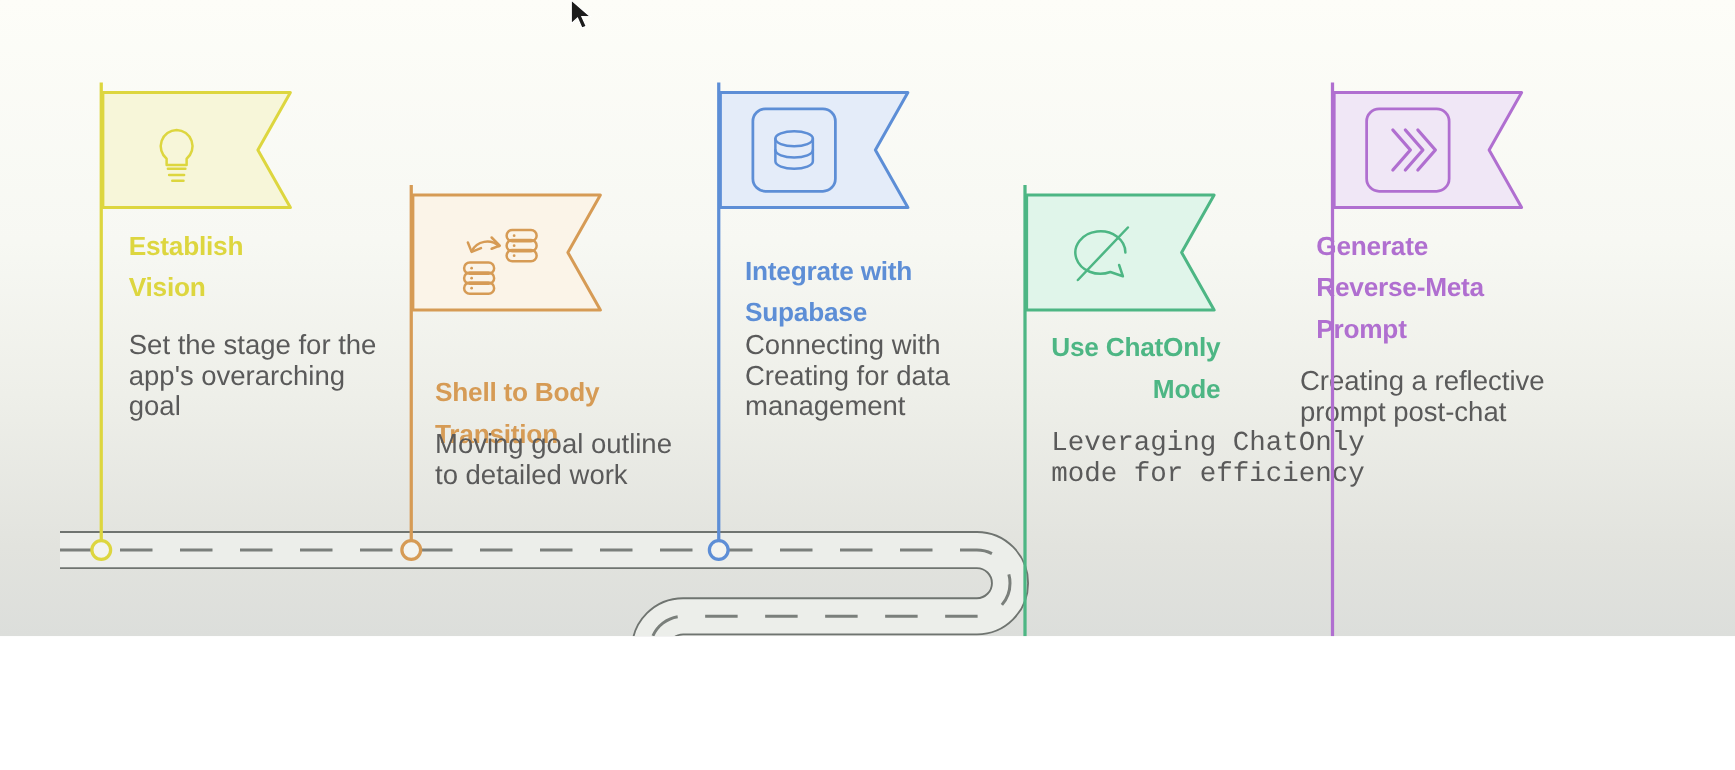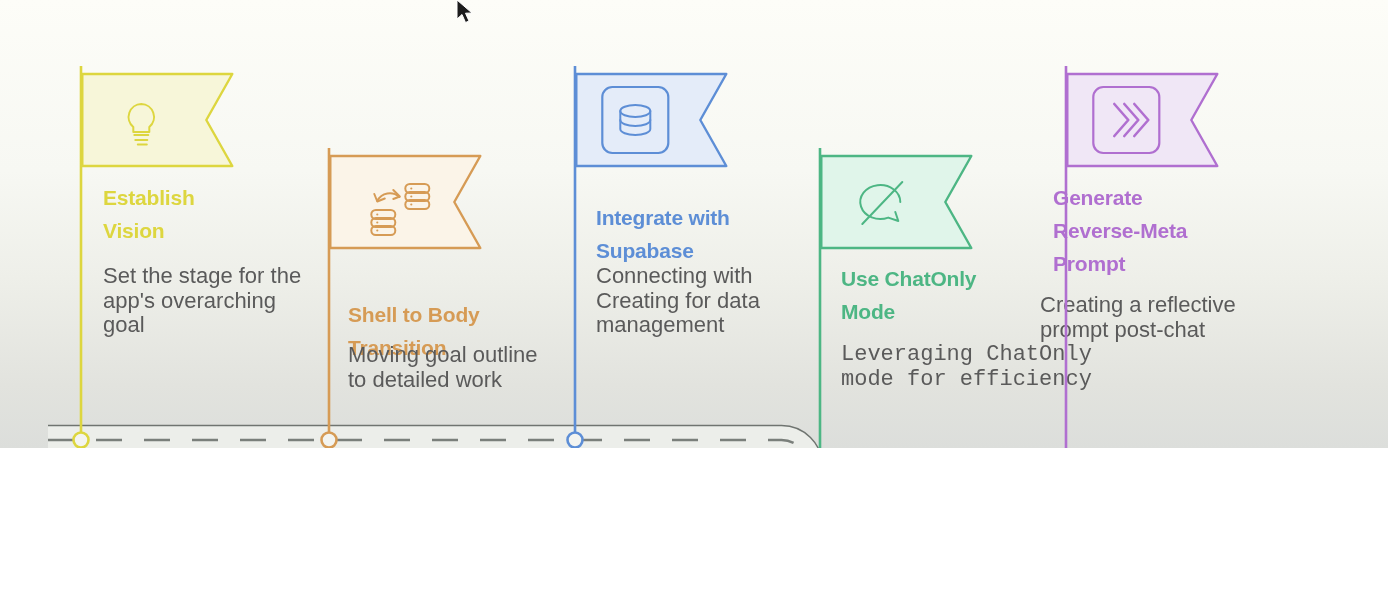--- a/index.html
+++ b/index.html
@@ -3,21 +3,21 @@
 <meta charset="utf-8">
 <style>
   html, body {
     margin: 0;
     padding: 0;
     background: #ffffff;
   }
   #stage {
     position: relative;
     width: 1388px;
-    height: 448px;
+    height: 509px;
     overflow: hidden;
     background: linear-gradient(180deg, #fdfdf8 0%, #f7f8f3 38%, #eeefe9 62%, #e2e3de 86%, #dcdedb 100%);
     font-family: "Liberation Sans", sans-serif;
   }
   #roadLayer, #flagLayer {
     position: absolute;
     left: 0; top: 0;
     width: 1388px;
     height: 616px;
   }
@@ -129,21 +129,21 @@
 goal</div>
       <div class="ms-title" style="left: 348px; top: 262px; color: rgb(214, 155, 85); margin-top: 36px;">Shell to Body
 Transition</div>
       <div class="ms-desc" style="left: 348px; top: 343px;">Moving goal outline
 to detailed work</div>
       <div class="ms-title" style="left: 596px; top: 181px; color: rgb(93, 142, 214); margin-top: 20px;">Integrate with
 Supabase</div>
       <div class="ms-desc" style="left: 596px; top: 264px;">Connecting with
 Creating for data
 management</div>
-      <div class="ms-title" style="left: 841px; top: 262px; color: rgb(77, 182, 132);">Use ChatOnly
+      <div class="ms-title" style="left: 841px; top: 262px; color: rgb(77, 182, 132); text-align: right;">Use ChatOnly
 Mode</div>
       <div class="ms-desc" style="left: 841px; top: 343px; font-family: Liberation Mono, monospace;">Leveraging ChatOnly
 mode for efficiency</div>
       <div class="ms-title" style="left: 1053px; top: 181px; color: rgb(176, 111, 208);">Generate
 Reverse-Meta
 Prompt</div>
       <div class="ms-desc" style="left: 1040px; top: 293px;">Creating a reflective
 prompt post-chat</div>
     </div>
 

